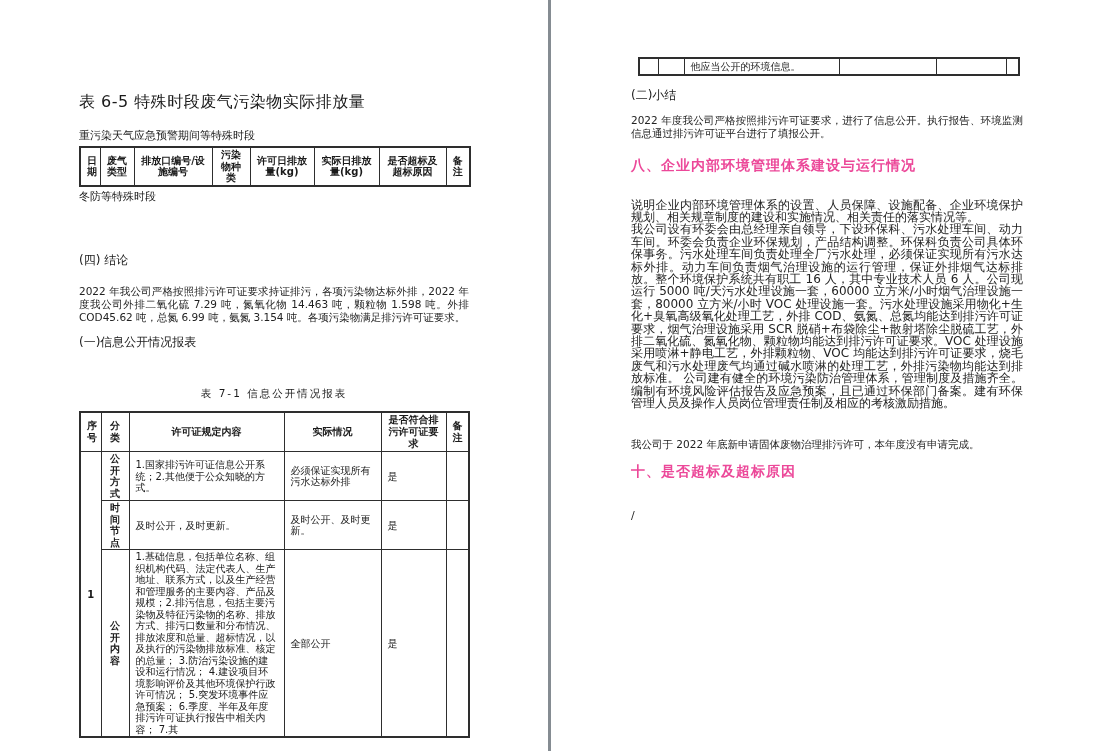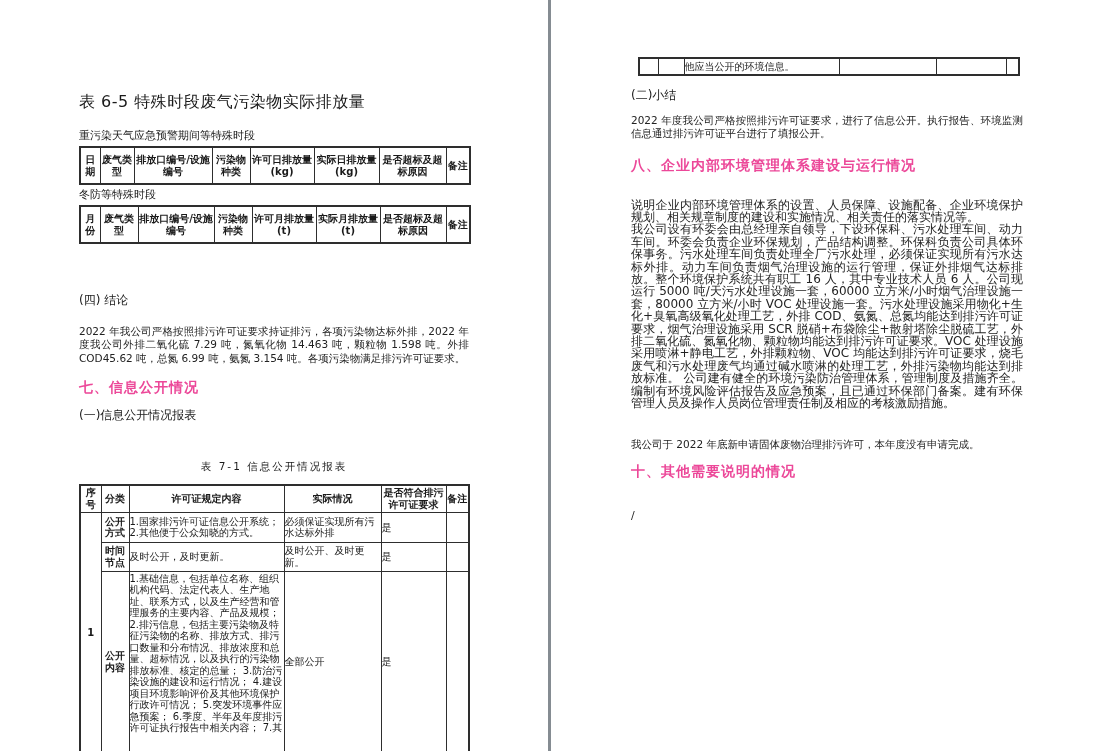--- a/index.html
+++ b/index.html
@@ -18,21 +18,21 @@
   .content-r{margin:57px 0 0 80px;width:392px;}
 
   .doc-caption{font-size:16px;color:#1a1a1a;margin-bottom:15px;letter-spacing:.5px;}
   .small-label{font-size:11px;color:#1a1a1a;margin-bottom:3px;}
   .h-sub{font-size:12px;color:#1a1a1a;}
   .h-major{font-size:14px;font-weight:bold;color:#ec4899;letter-spacing:1px;}
   .para{font-size:10.5px;line-height:13.3px;text-align:justify;color:#222;}
 
   table.tbl{border-collapse:collapse;table-layout:fixed;border:2px solid #2e2e2e;
     font-size:10px;color:#1a1a1a;}
-  table.tbl th,table.tbl td{border:1px solid #2e2e2e;padding:1px 0;line-height:11.5px;
+  table.tbl th,table.tbl td{border:1px solid #2e2e2e;padding:1px 6px;line-height:11.5px;
     vertical-align:middle;word-break:break-all;overflow:hidden;}
   table.tbl th{font-weight:bold;text-align:center;}
 
   table.t65{width:390px;margin-bottom:2px;}
   table.t65 th{height:33px;}
 
   .tbl-title{font-size:10.5px;letter-spacing:2px;text-align:center;color:#1a1a1a;
     margin-top:36px;}
   table.t71{width:389px;margin-top:10px;}
   table.t71 th{height:23px;line-height:12px;}
@@ -95,50 +95,25 @@
         <th>许可日排放量(kg)</th>
         <th>实际日排放量(kg)</th>
         <th>是否超标及超标原因</th>
         <th>备注</th>
       </tr>
     </tbody>
       </table>
 
     <div class="small-label">冬防等特殊时段</div>
 
-    <table class="tbl t65">
-      <colgroup>
-        <col style="width:20px">
-          <col style="width:38px">
-          <col style="width:76px">
-          <col style="width:38px">
-        <col style="width:64px">
-          <col style="width:64px">
-          <col style="width:66px">
-          <col style="width:24px">
-      </colgroup>
-      <tbody>
-          <tr>
-        <th>月份</th>
-        <th>废气类型</th>
-        <th>排放口编号/设施编号</th>
-        <th>污染物种类</th>
-        <th>许可月排放量(t)</th>
-        <th>实际月排放量(t)</th>
-        <th>是否超标及超标原因</th>
-        <th>备注</th>
-      </tr>
-    </tbody>
-      </table>
 
     <div class="h-sub l-hsub">(四) 结论</div>
 
     <div class="para l-para">2022 年我公司严格按照排污许可证要求持证排污，各项污染物达标外排，2022 年度我公司外排二氧化硫 7.29 吨，氮氧化物 14.463 吨，颗粒物 1.598 吨。外排 COD45.62 吨，总氮 6.99 吨，氨氮 3.154 吨。各项污染物满足排污许可证要求。</div>
 
-    <div class="h-major l-h7">七、信息公开情况</div>
 
     <div class="h-sub l-sub7">(一)信息公开情况报表</div>
 
     <div class="tbl-title">表 7-1 信息公开情况报表</div>
 
     <table class="tbl t71">
       <colgroup>
         <col style="width:21px">
           <col style="width:28px">
           <col style="width:155px">
@@ -216,18 +191,18 @@
     <div class="h-major r-h8">八、企业内部环境管理体系建设与运行情况</div>
 
     <div class="longpara">
       <div>说明企业内部环境管理体系的设置、人员保障、设施配备、企业环境保护规划、相关规章制度的建设和实施情况、相关责任的落实情况等。</div>
       <div>我公司设有环委会由总经理亲自领导，下设环保科、污水处理车间、动力车间。环委会负责企业环保规划，产品结构调整。环保科负责公司具体环保事务。污水处理车间负责处理全厂污水处理，必须保证实现所有污水达标外排。动力车间负责烟气治理设施的运行管理，保证外排烟气达标排放。整个环境保护系统共有职工 16 人，其中专业技术人员 6 人。公司现运行 5000 吨/天污水处理设施一套，60000 立方米/小时烟气治理设施一套，80000 立方米/小时 VOC 处理设施一套。污水处理设施采用物化+生化+臭氧高级氧化处理工艺，外排 COD、氨氮、总氮均能达到排污许可证要求，烟气治理设施采用 SCR 脱硝+布袋除尘+散射塔除尘脱硫工艺，外排二氧化硫、氮氧化物、颗粒物均能达到排污许可证要求。VOC 处理设施采用喷淋+静电工艺，外排颗粒物、VOC 均能达到排污许可证要求，烧毛废气和污水处理废气均通过碱水喷淋的处理工艺，外排污染物均能达到排放标准。 公司建有健全的环境污染防治管理体系，管理制度及措施齐全。编制有环境风险评估报告及应急预案，且已通过环保部门备案。建有环保管理人员及操作人员岗位管理责任制及相应的考核激励措施。</div>
     </div>
 
 
     <div class="para r-para9">我公司于 2022 年底新申请固体废物治理排污许可，本年度没有申请完成。</div>
 
-    <div class="h-major r-h10">十、其他需要说明的情况</div>
+    <div class="h-major r-h10">十、是否超标及超标原因</div>
 
     <div class="slash">/</div>
 
   </div>
 </div>
 
 </body></html>

